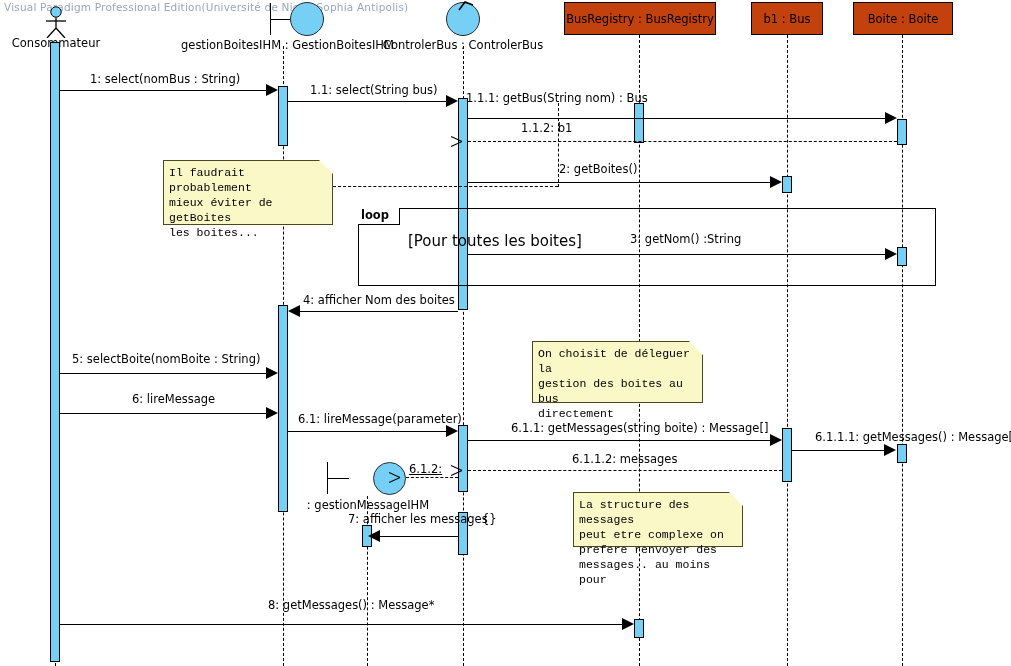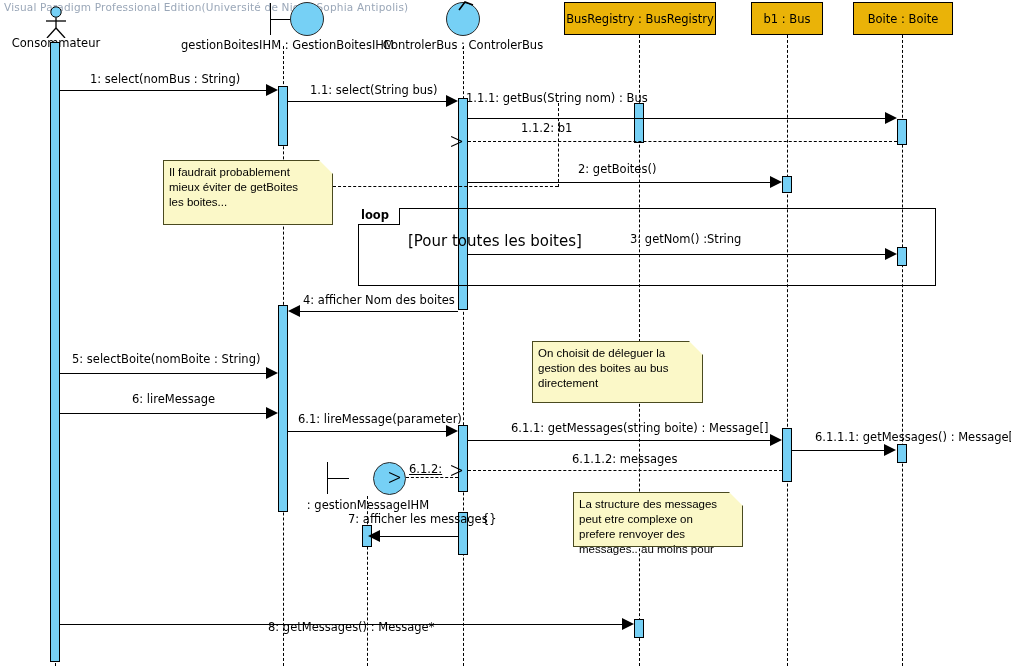--- a/index.html
+++ b/index.html
@@ -44,21 +44,21 @@
     white-space: nowrap;
     text-align: center;
     font-family: "DejaVu Sans", sans-serif;
   }
   
   .actor {
     position: absolute;
   }
   .obj-box {
     position: absolute;
-    background: #eab308;
+    background: #c2410c;
     border: 1px solid #000;
     box-sizing: border-box;
     text-align: center;
     font-size: 11.5px;
     color: #000;
     display: flex;
     align-items: center;
     justify-content: center;
     font-family: "DejaVu Sans", sans-serif;
   }
@@ -126,21 +126,21 @@
   
   .note {
     position: absolute;
     background: #fbf8c8;
     border: 1px solid #4a4a20;
     box-sizing: border-box;
     font-size: 11.5px;
     line-height: 15px;
     color: #000;
     padding: 4px 6px 3px 5px;
-    font-family: Liberation Sans, sans-serif;
+    font-family: Liberation Mono, monospace;
   }
   .note .fold {
     position: absolute;
     top: -1px; right: -1px;
     width: 0; height: 0;
     border-left: 14px solid transparent;
     border-top: 14px solid #ffffff;
   }
   .note-anchor {
     position: absolute;
@@ -282,21 +282,21 @@
 
   <div class="note" style="left:163px; top:160px; width:170px; height:65px;">
     <div class="fold"></div>
     <div>Il faudrait probablement</div>
     <div>mieux éviter de getBoites</div>
     <div>les boites...</div>
   </div>
   <div class="note-anchor" style="left:333px; top:186px; width:225px;"></div>
   <div class="note-anchor vert" style="left:558px; top:103px; height:84px;"></div>
 
-  <div class="msg-label" style="left:578px; top:162px;">2: getBoites()</div>
+  <div class="msg-label" style="left:559px; top:162px;">2: getBoites()</div>
   <div class="msg-line" style="left:468px; top:182px; width:308px;"></div>
   <div class="arrow-r" style="left:770px; top:176px;"></div>
 
   <div class="fragment" style="left:358px; top:208px; width:578px; height:78px;"></div>
   <div class="fragment-tab" style="left:358px; top:208px;">loop</div>
   <div class="guard" style="left:408px; top:232px;">[Pour toutes les boites]</div>
 
   <div class="msg-label" style="left:630px; top:232px;">3: getNom() :String</div>
   <div class="msg-line" style="left:468px; top:254px; width:423px;"></div>
   <div class="arrow-r" style="left:885px; top:248px;"></div>
@@ -353,17 +353,17 @@
     <div>peut etre complexe on</div>
     <div>prefere renvoyer des</div>
     <div>messages.. au moins pour</div>
   </div>
 
   <div class="msg-label" style="left:348px; top:512px;">7: afficher les messages</div>
   <div class="msg-label" style="left:482px; top:512px;">{}</div>
   <div class="msg-line" style="left:374px; top:536px; width:84px;"></div>
   <div class="arrow-l" style="left:368px; top:530px;"></div>
 
-  <div class="msg-label" style="left:268px; top:620px;">8: getMessages() : Message*</div>
+  <div class="msg-label" style="left:268px; top:598px;">8: getMessages() : Message*</div>
   <div class="msg-line" style="left:60px; top:624px; width:568px;"></div>
   <div class="arrow-r" style="left:622px; top:618px;"></div>
 
 </div>
 
 </body></html>

